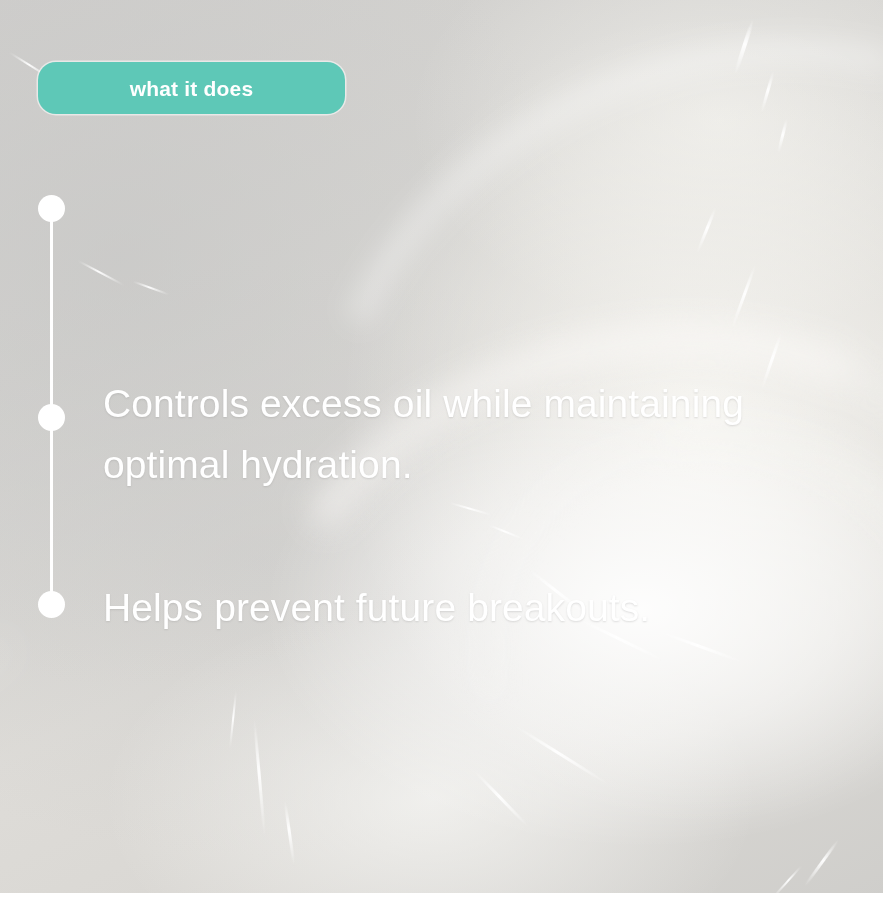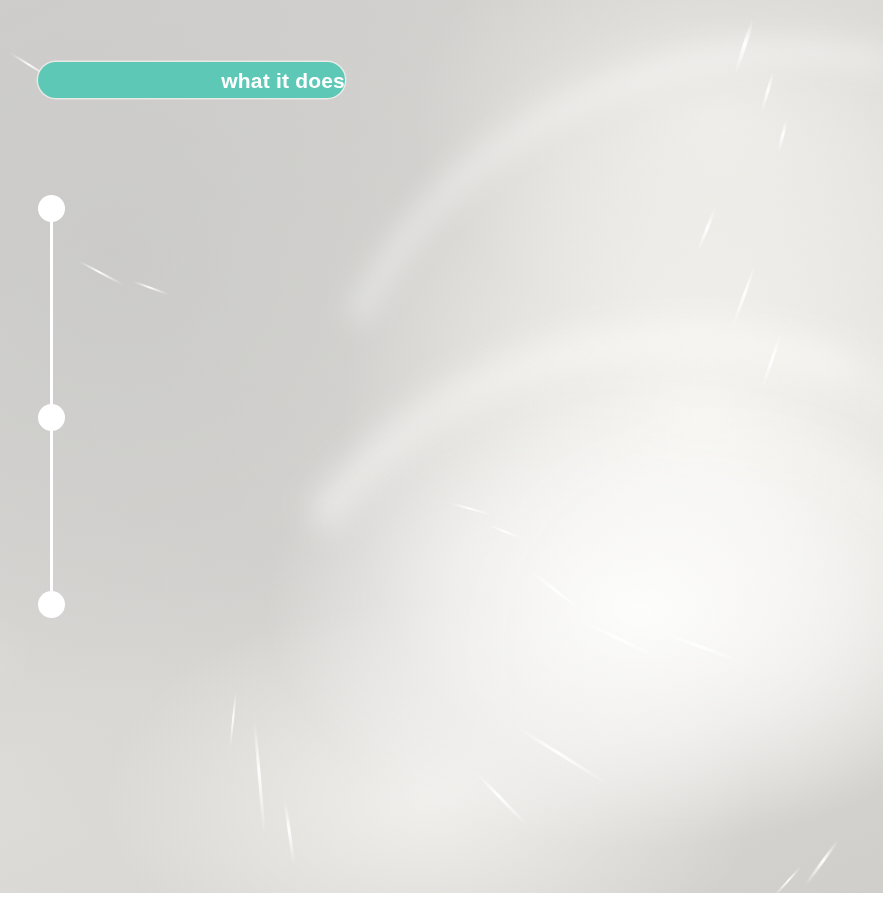--- a/index.html
+++ b/index.html
@@ -85,27 +85,27 @@
     pointer-events: none;
     filter: blur(0.6px);
   }
 
   
   .badge {
     position: absolute;
     left: 38px;
     top: 62px;
     width: 307px;
-    height: 36px;
+    height: 52px;
     border-radius: 18px;
     background: #5ec8b7;
     box-shadow: 0 0 0 1.5px rgba(255,255,255,0.55);
     display: flex;
     align-items: center;
-    justify-content: flex-end;
+    justify-content: center;
   }
   .badge-label {
     color: #ffffff;
     font-size: 21px;
     font-weight: bold;
     letter-spacing: 0.2px;
     line-height: 1;
     white-space: nowrap;
   }
 
@@ -209,16 +209,18 @@
   </div>
 
   <div class="timeline">
     <div class="timeline-line"></div>
     <div class="dot dot-1"></div>
     <div class="dot dot-2"></div>
     <div class="dot dot-3"></div>
   </div>
 
   <div class="bullets">
+    <div class="bullet bullet-2">Controls excess oil while maintaining optimal hydration.</div>
+    <div class="bullet bullet-3">Helps prevent future breakouts.</div>
   </div>
 
   <div class="bottom-strip"></div>
 </div>
 
 </body></html>

